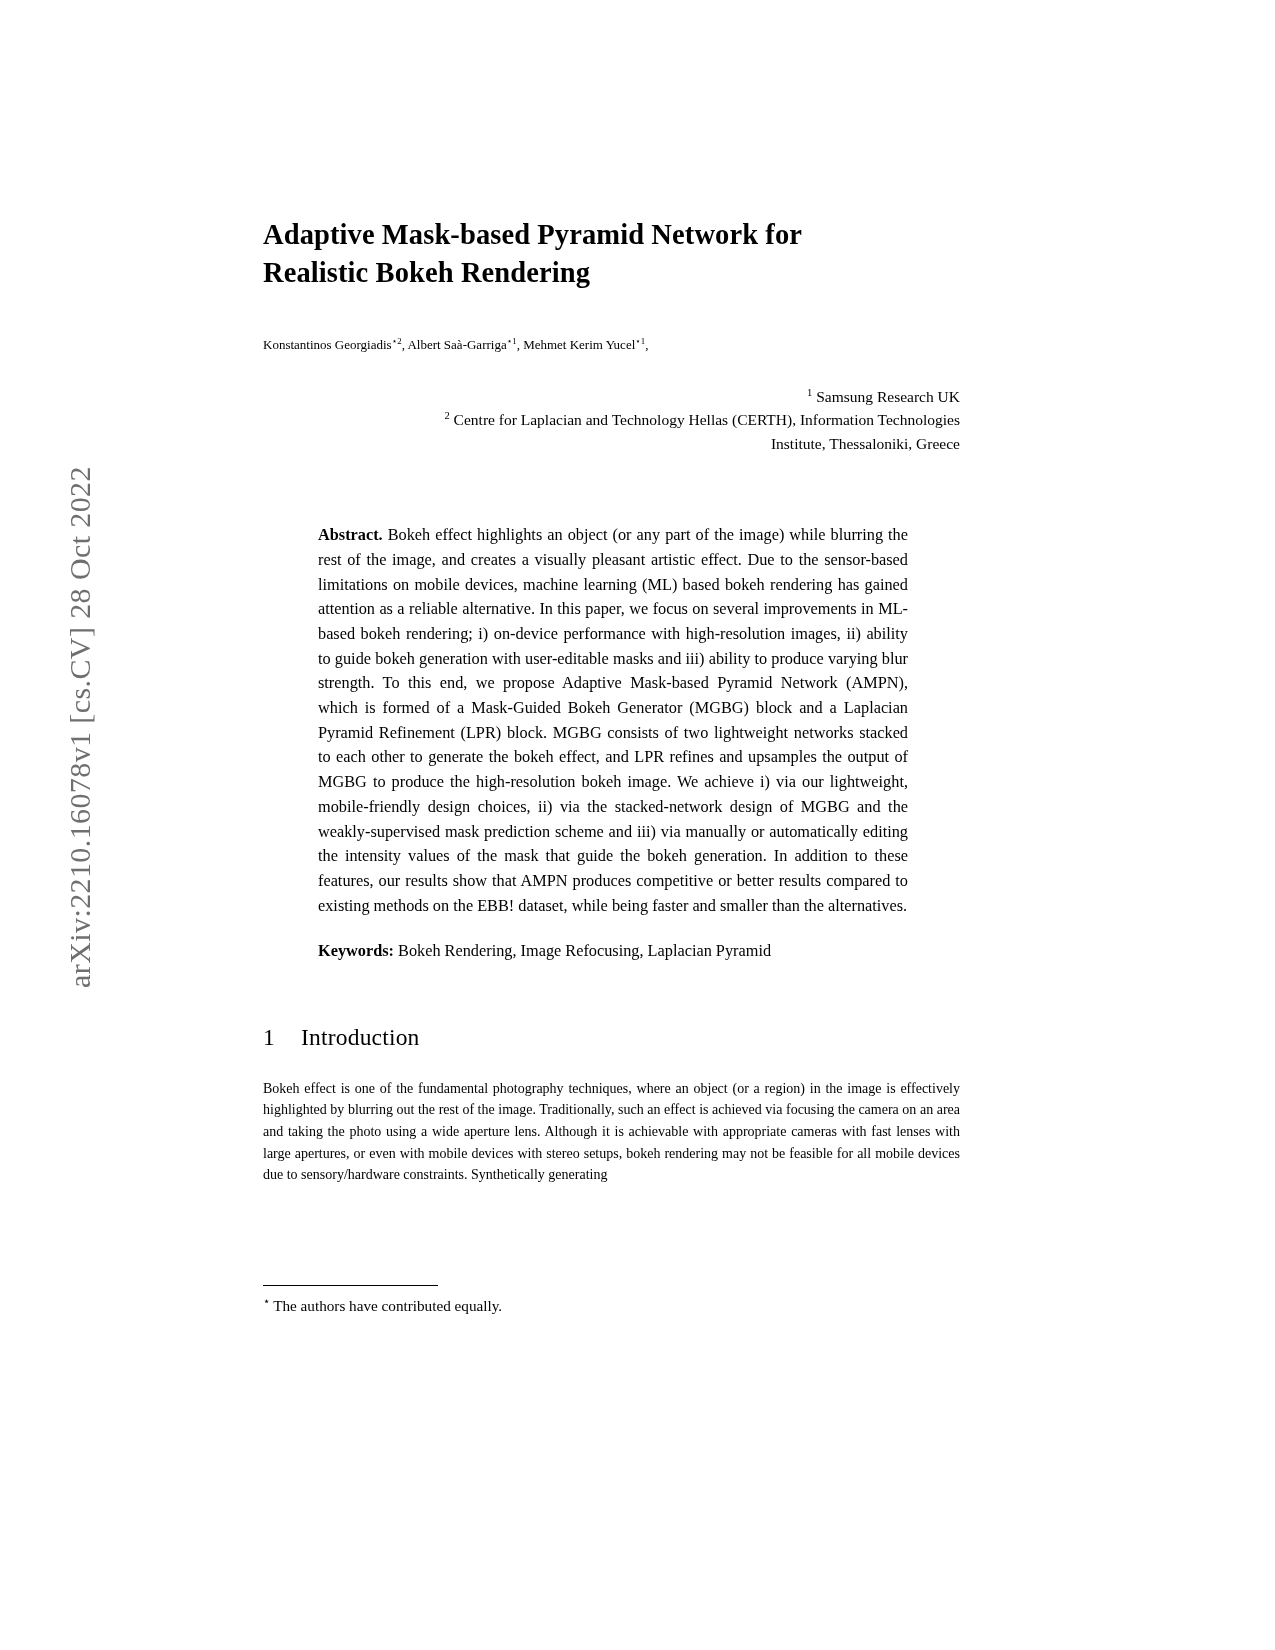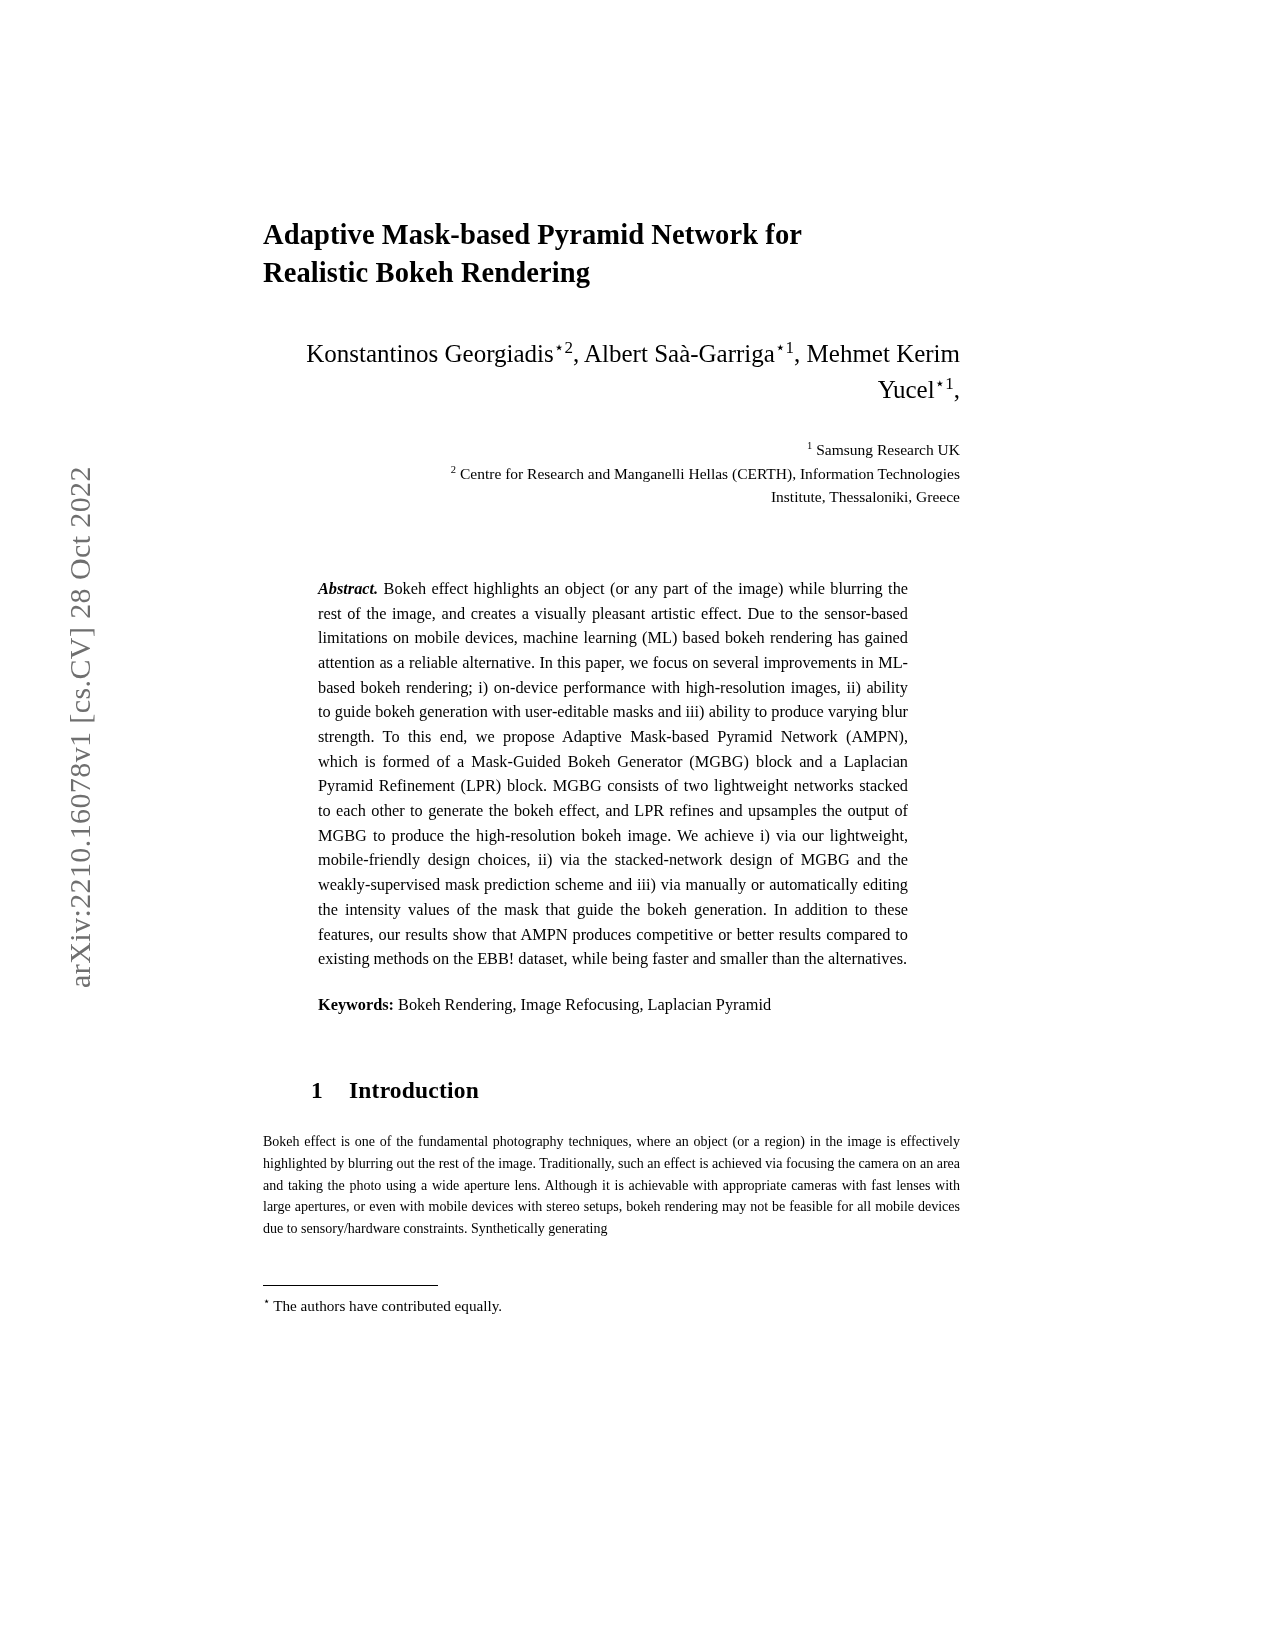--- a/index.html
+++ b/index.html
@@ -53,22 +53,22 @@
     text-align: left;
     font-size: 28.5px;
     font-weight: bold;
     line-height: 1.33;
     letter-spacing: 0.1px;
   }
   .title .line { display: block; }
 
   .authors {
     margin-top: 44px;
-    text-align: right;
-    font-size: 25px;
+    text-align: left;
+    font-size: 13px;
     line-height: 1.45;
   }
   .authors .line { display: block; }
 
   .affiliations {
     margin-top: 30px;
     text-align: right;
     font-size: 15.5px;
     line-height: 1.52;
   }
@@ -83,39 +83,38 @@
   
   .abstract-block {
     margin-top: 68px;
     margin-left: 55px;
     margin-right: 52px;
     font-size: 16.3px;
     line-height: 1.515;
     text-align: justify;
     text-justify: inter-word;
   }
-  .abstract-block .lead { font-weight: bold; font-style: italic; }
+  .abstract-block .lead { font-weight: bold; }
   .abstract-block .lead::after { content: "\00a0"; }
 
   .keywords {
     margin-top: 21px;
     margin-left: 55px;
     margin-right: 52px;
     font-size: 16.3px;
     line-height: 1.5;
   }
   .keywords .lead { font-weight: bold; text-align: right; }
 
   
   .section-heading {
     margin-top: 60px;
     font-size: 23.5px;
-    font-weight: bold;
+    font-weight: normal;
     letter-spacing: 0.2px;
-    margin-left: 48px;
   }
   .section-heading .num { display: inline-block; min-width: 38px; }
 
   .body-par {
     margin-top: 27px;
     font-size: 14px;
     line-height: 1.55;
     text-align: justify;
     text-justify: inter-word;
   }
@@ -159,21 +158,21 @@
       <span class="line">Adaptive Mask-based Pyramid Network for</span>
       <span class="line">Realistic Bokeh Rendering</span>
     </h1>
 
     <div class="authors">
       <span class="line"><span>Konstantinos Georgiadis</span><sup>⋆2</sup><span>, Albert Saà-Garriga</span><sup>⋆1</sup><span>, Mehmet Kerim Yucel</span><sup>⋆1</sup><span>,</span></span>
     </div>
 
     <div class="affiliations">
       <span class="line"><sup>1</sup>&nbsp;<span>Samsung Research UK</span></span>
-      <span class="line"><sup>2</sup>&nbsp;<span>Centre for Research and Manganelli Hellas (CERTH), Information Technologies</span></span>
+      <span class="line"><sup>2</sup>&nbsp;<span>Centre for Laplacian and Technology Hellas (CERTH), Information Technologies</span></span>
       <span class="line">Institute, Thessaloniki, Greece</span>
     </div>
 
     <div class="abstract-block">
       <span class="lead">Abstract.</span><span>Bokeh effect highlights an object (or any part of the image) while blurring the rest of the image, and creates a visually pleasant artistic effect. Due to the sensor-based limitations on mobile devices, machine learning (ML) based bokeh rendering has gained attention as a reliable alternative. In this paper, we focus on several improvements in ML-based bokeh rendering; i) on-device performance with high-resolution images, ii) ability to guide bokeh generation with user-editable masks and iii) ability to produce varying blur strength. To this end, we propose Adaptive Mask-based Pyramid Network (AMPN), which is formed of a Mask-Guided Bokeh Generator (MGBG) block and a Laplacian Pyramid Refinement (LPR) block. MGBG consists of two lightweight networks stacked to each other to generate the bokeh effect, and LPR refines and upsamples the output of MGBG to produce the high-resolution bokeh image. We achieve i) via our lightweight, mobile-friendly design choices, ii) via the stacked-network design of MGBG and the weakly-supervised mask prediction scheme and iii) via manually or automatically editing the intensity values of the mask that guide the bokeh generation. In addition to these features, our results show that AMPN produces competitive or better results compared to existing methods on the EBB! dataset, while being faster and smaller than the alternatives.</span>
     </div>
 
     <div class="keywords">
       <span class="lead">Keywords:</span><span> Bokeh Rendering, Image Refocusing, Laplacian Pyramid</span>
     </div>

